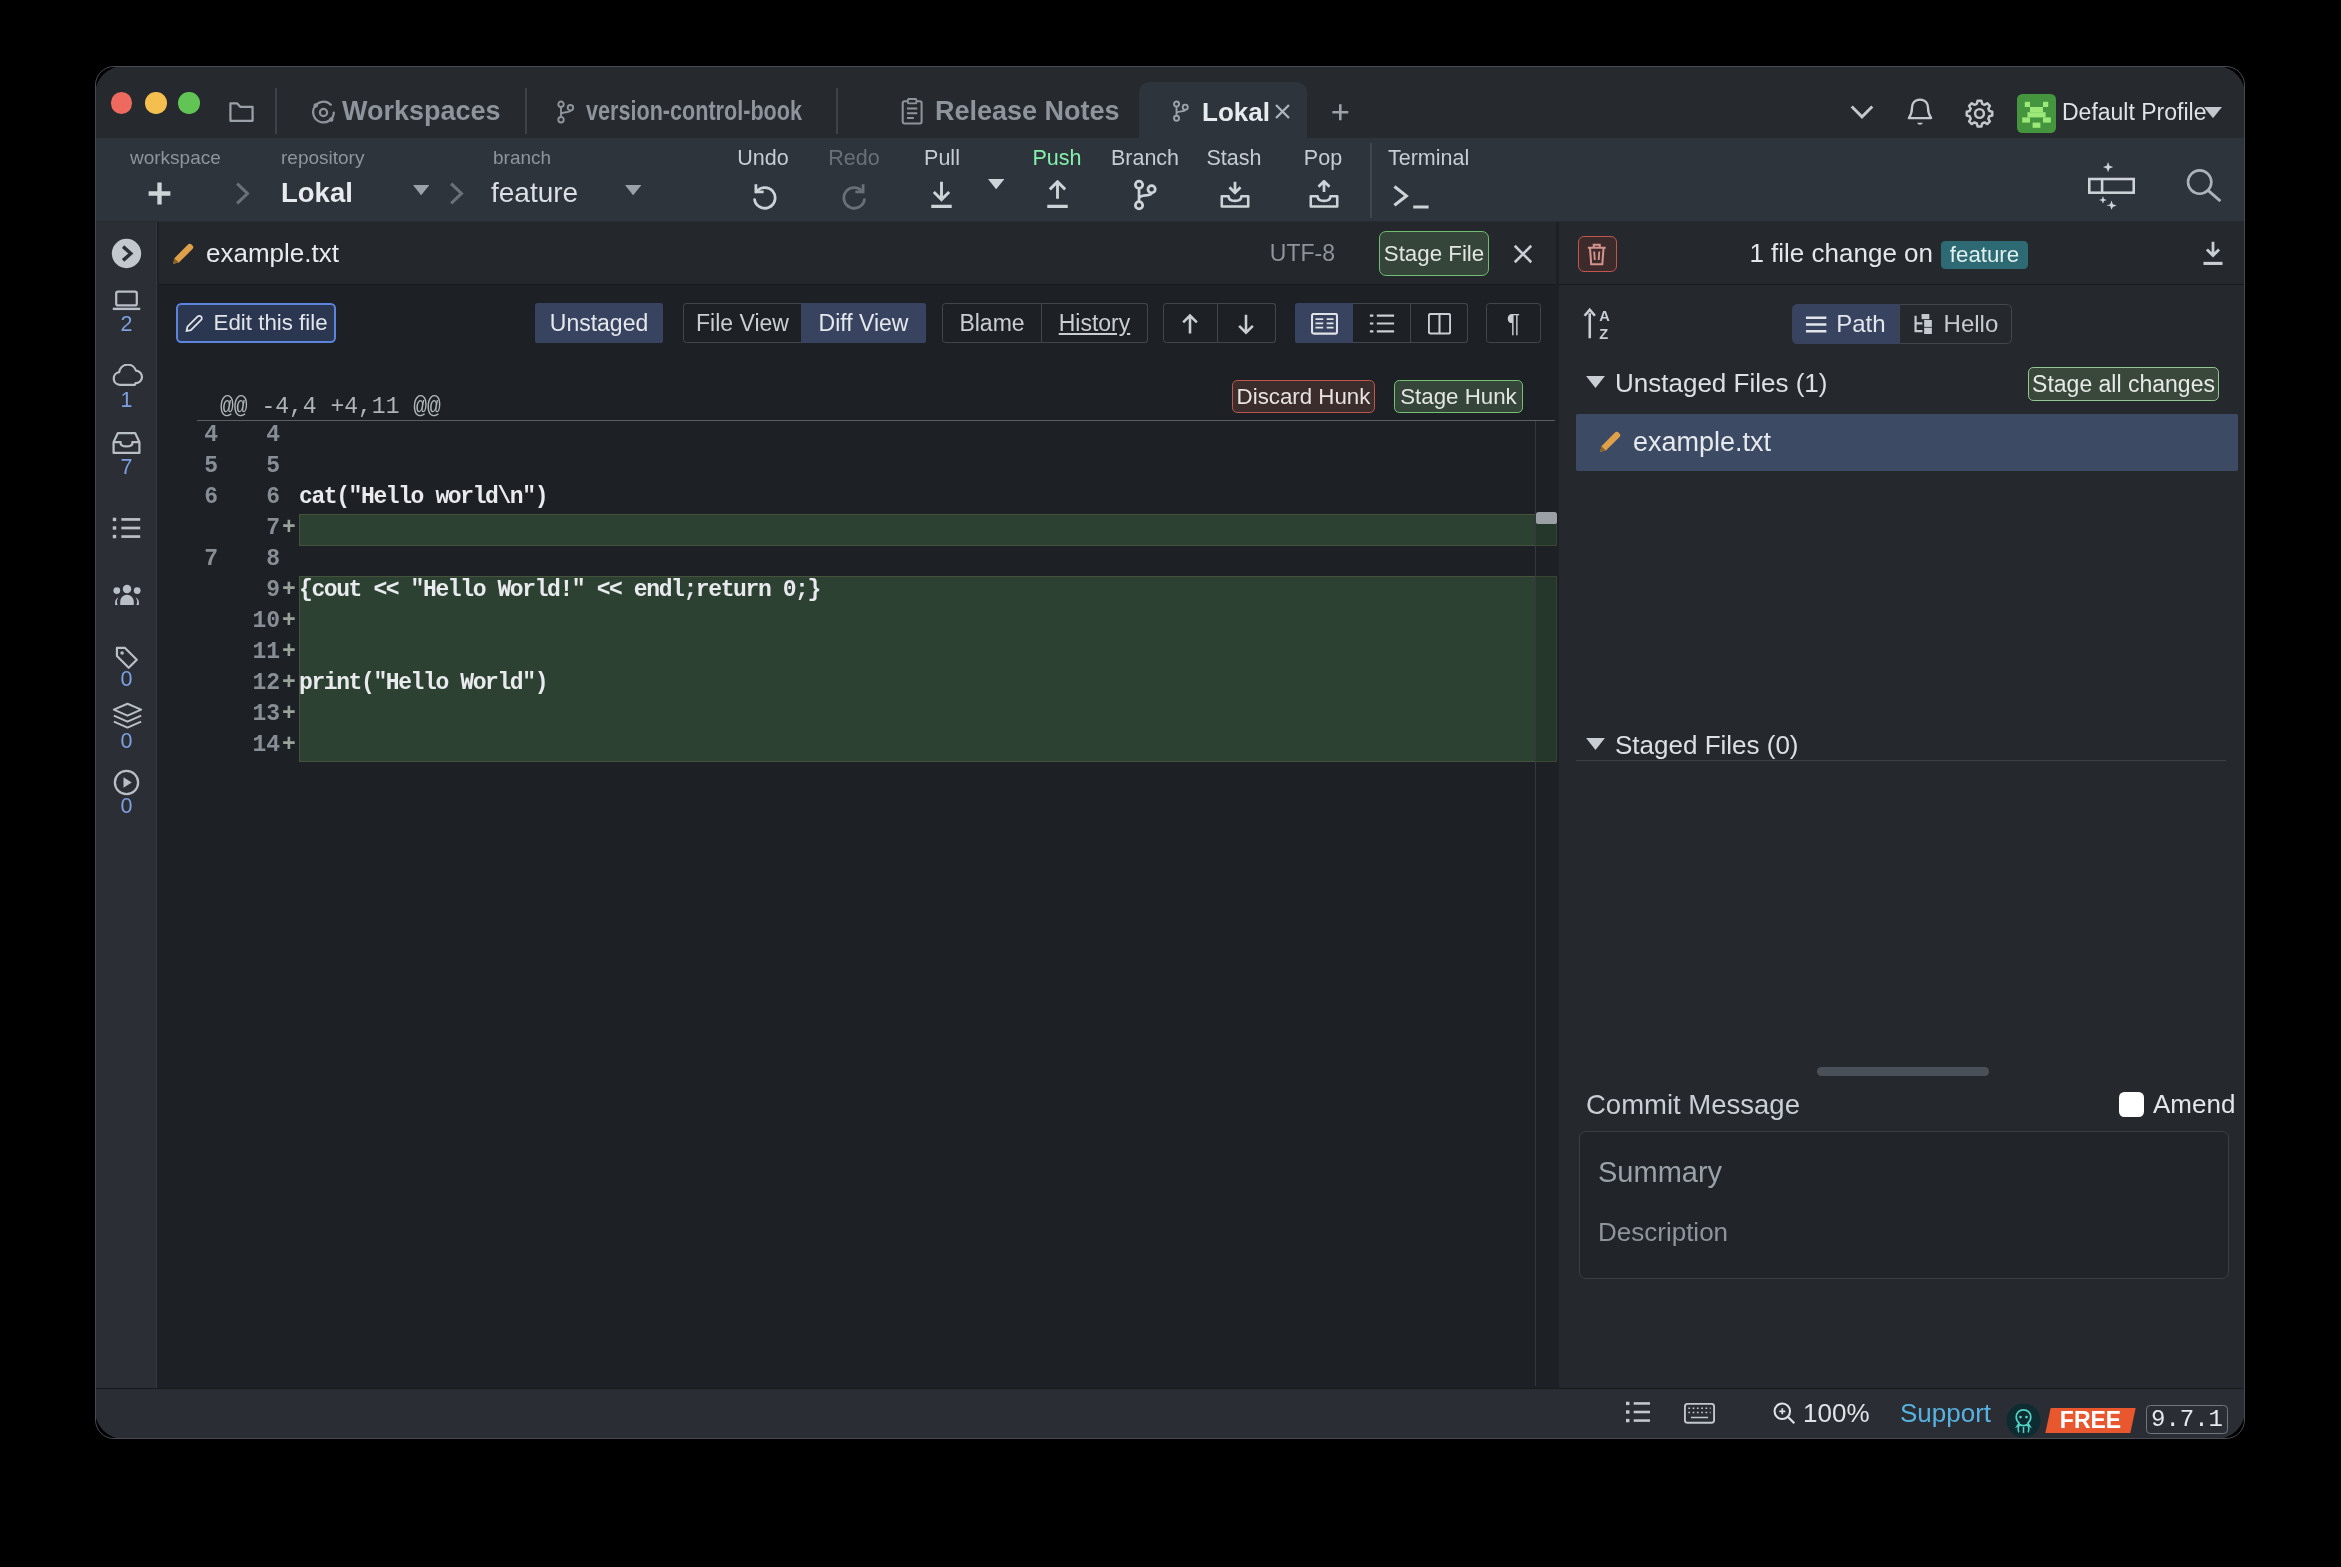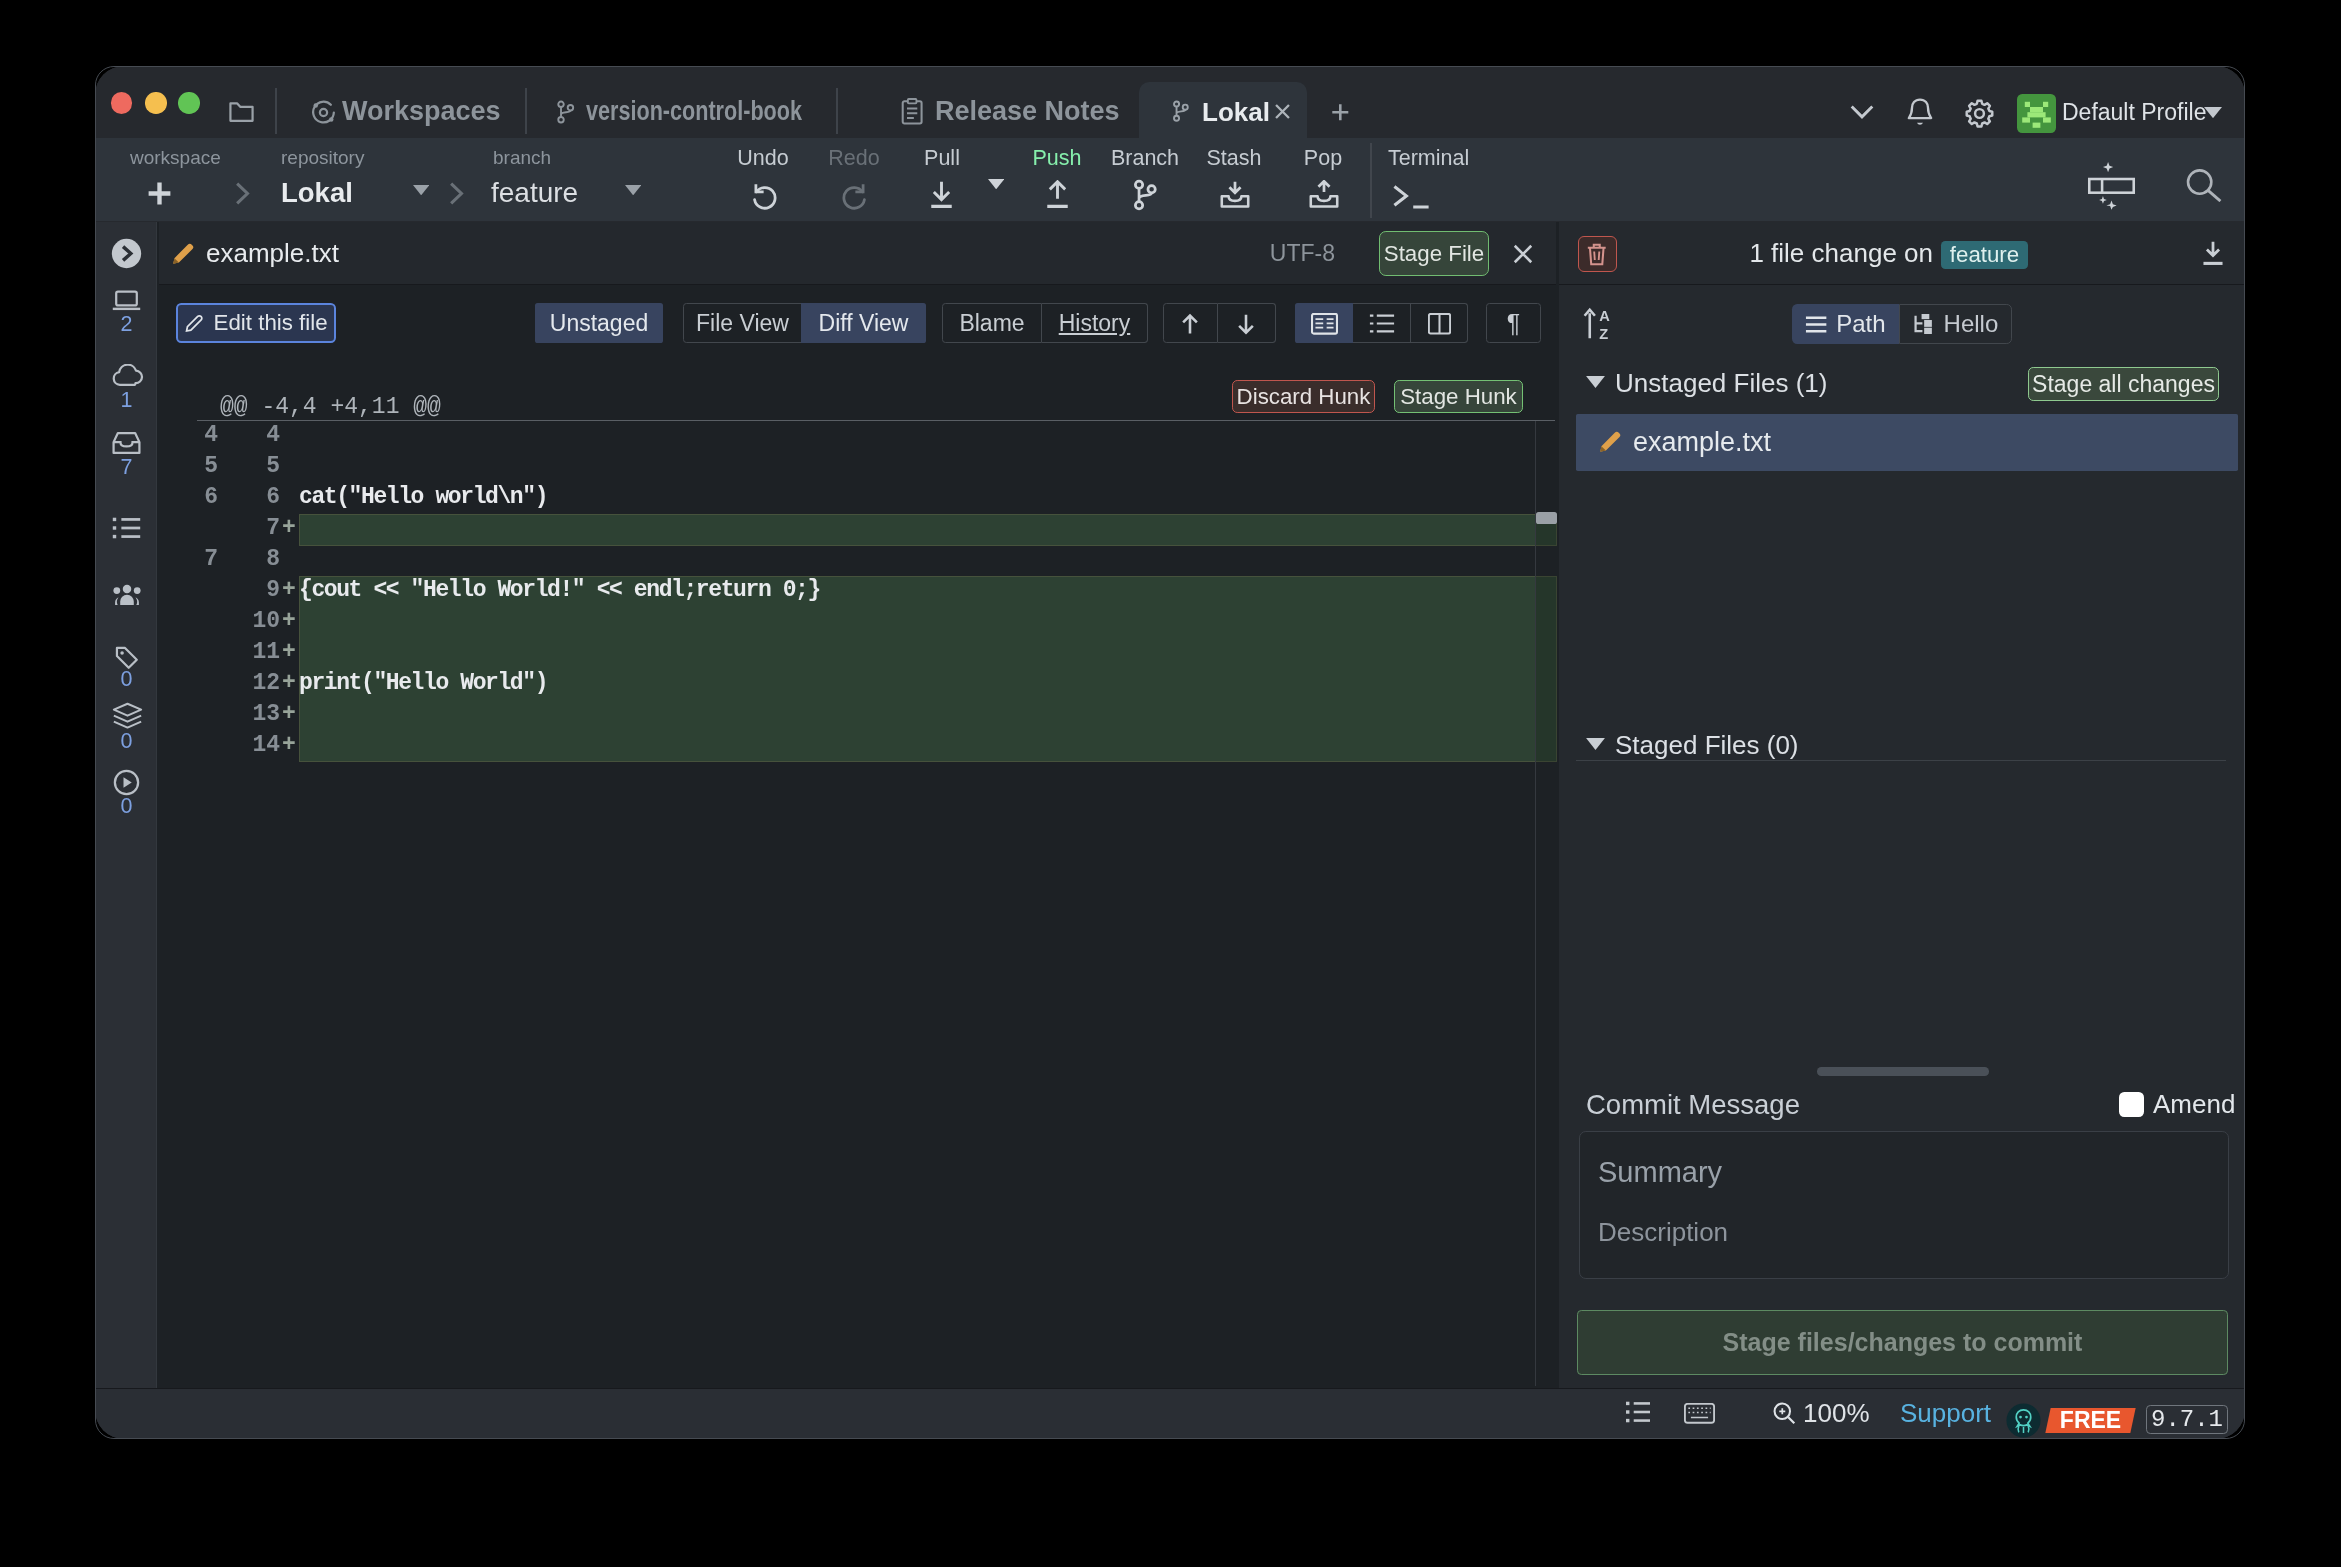--- a/index.html
+++ b/index.html
@@ -402,21 +402,20 @@
   <div class="a flex" style="left:1520px;top:660px;height:38px;color:#dce0e5;font-size:26px;">Staged Files (0)</div>
   <div class="a" style="left:1481px;top:694px;width:650px;height:0.9px;background:#3c4147;"></div>
 
   <div class="a" style="left:1722px;top:1001px;width:172px;height:8.6px;background:#4a5058;border-radius:4.3px;"></div>
   <div class="a flex" style="left:1491px;top:1020px;height:38px;color:#c9cfd6;font-size:27.5px;">Commit Message</div>
   <div class="a" style="left:2024px;top:1026px;width:25px;height:25px;background:#fff;border-radius:5.2px;"></div>
   <div class="a flex" style="left:2058px;top:1019px;height:38px;color:#e3e7eb;font-size:26px;">Amend</div>
   <div class="a" style="left:1484px;top:1065px;width:650px;height:148px;background:#212529;border:1.7px solid #3a3f46;border-radius:6.9px;"></div>
   <div class="a flex" style="left:1503px;top:1087px;height:38px;color:#99a1a9;font-size:29px;">Summary</div>
   <div class="a flex" style="left:1503px;top:1147px;height:38px;color:#8d949c;font-size:26px;">Description</div>
-  <div class="a flex" style="left:1482px;top:1244px;width:651px;height:65px;justify-content:center;background:#2f3d33;border:1.7px solid #5d8a62;border-radius:4.3px;color:#838e87;font-size:25px;font-weight:700;">Stage files/changes to commit</div>
 
   <div class="a" style="left:0;top:1322px;width:2150px;height:51px;background:#2a2e34;border-top:1.7px solid #17191d;"></div>
   <svg class="a" style="left:1530px;top:1334px;" width="26" height="24" viewBox="0 0 30 28">
     <rect x="1" y="2" width="4" height="4" fill="#c3c8cd"></rect>
         <path d="M10 4 h19" stroke="#c3c8cd" stroke-width="3"></path>
     <rect x="1" y="12" width="4" height="4" fill="#c3c8cd"></rect>
         <path d="M10 14 h19" stroke="#c3c8cd" stroke-width="3"></path>
     <rect x="1" y="22" width="4" height="4" fill="#c3c8cd"></rect>
         <path d="M10 24 h19" stroke="#c3c8cd" stroke-width="3"></path>
   </svg>

